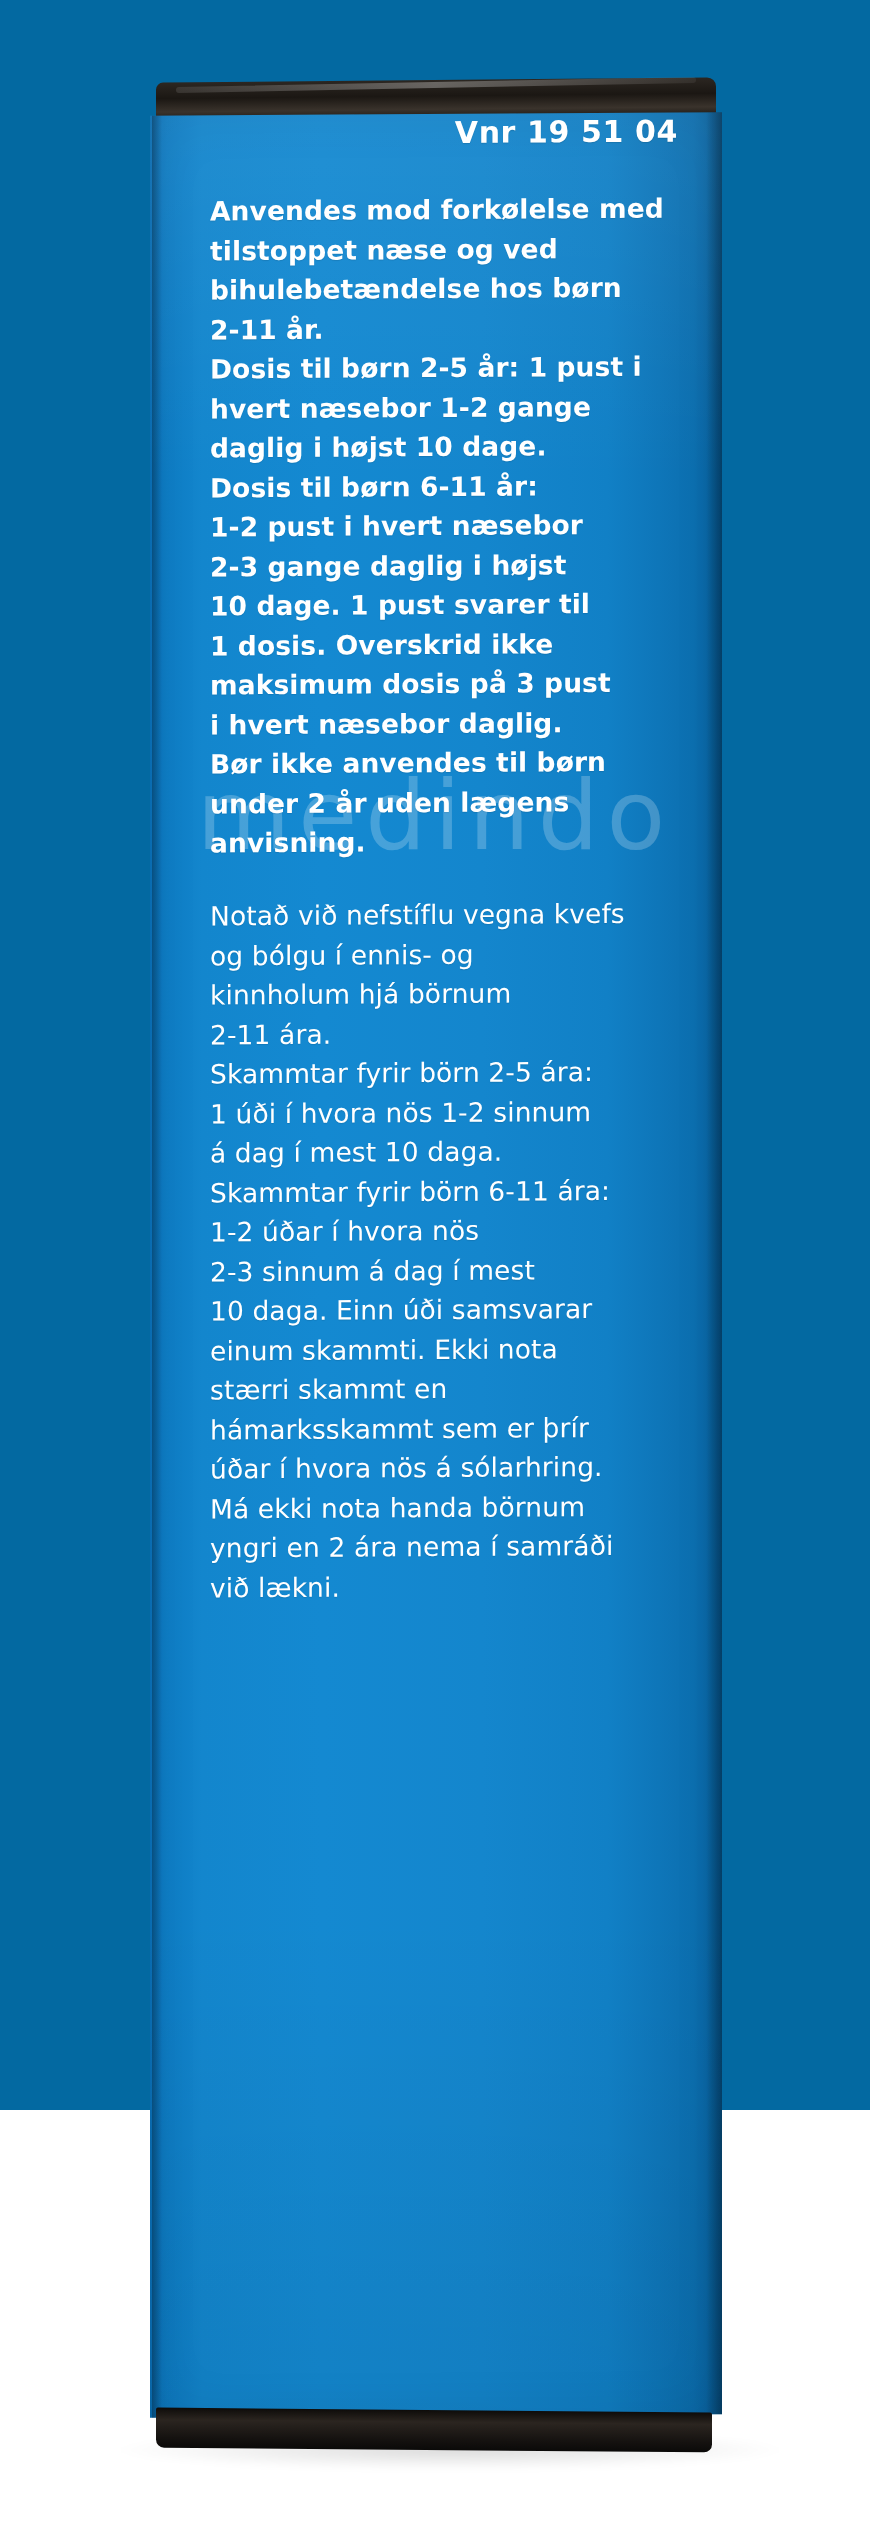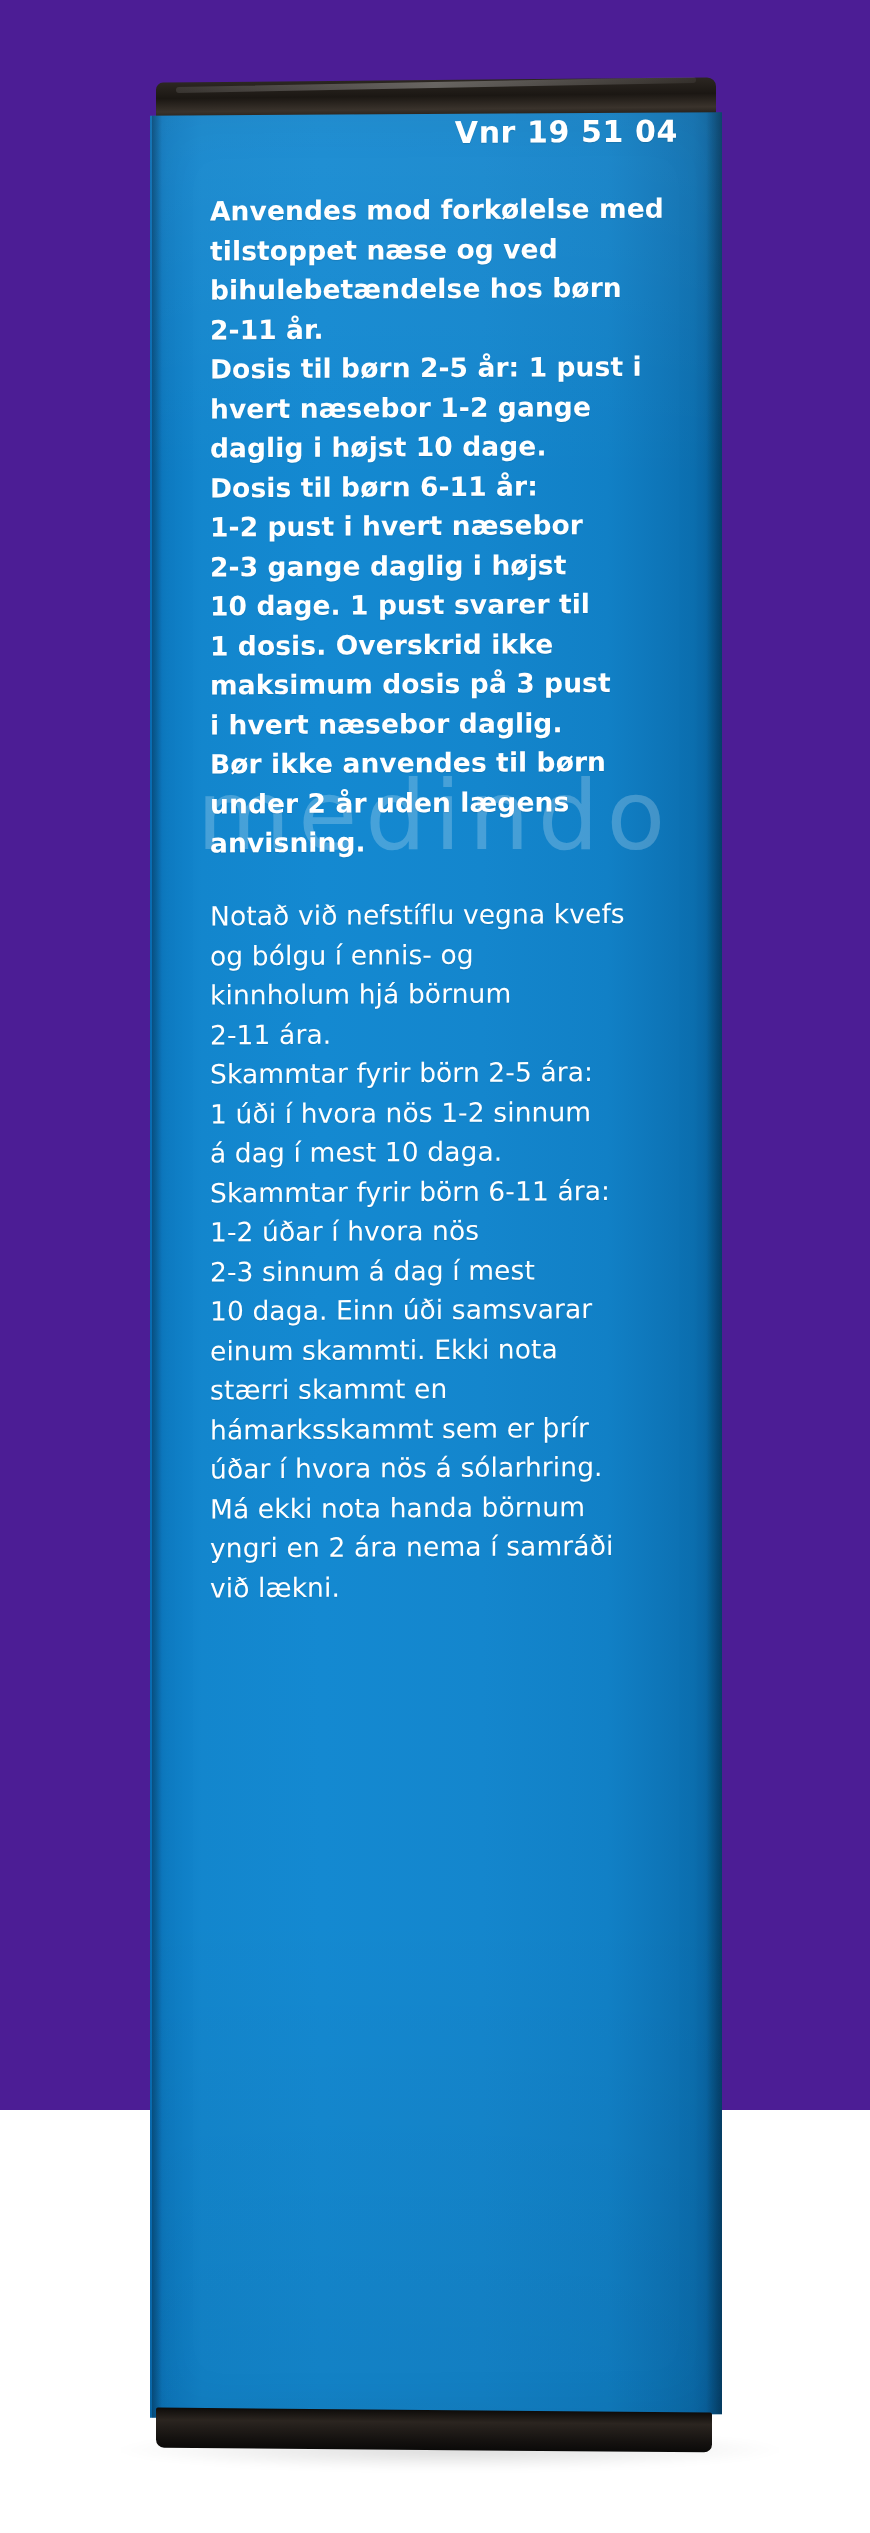--- a/index.html
+++ b/index.html
@@ -15,21 +15,21 @@
     font-family: "Liberation Sans", sans-serif;
   }
 
   
   .photo-stage {
     position: absolute;
     left: 0;
     top: 0;
     width: 870px;
     height: 2110px;
-    background: #4c1d95;
+    background: #0369a1;
   }
 
   
   .floor-shadow {
     position: absolute;
     left: 120px;
     top: 2430px;
     width: 660px;
     height: 40px;
     background: radial-gradient(ellipse at 50% 50%, rgba(0,0,0,0.14) 0%, rgba(0,0,0,0.05) 45%, rgba(0,0,0,0) 72%);

